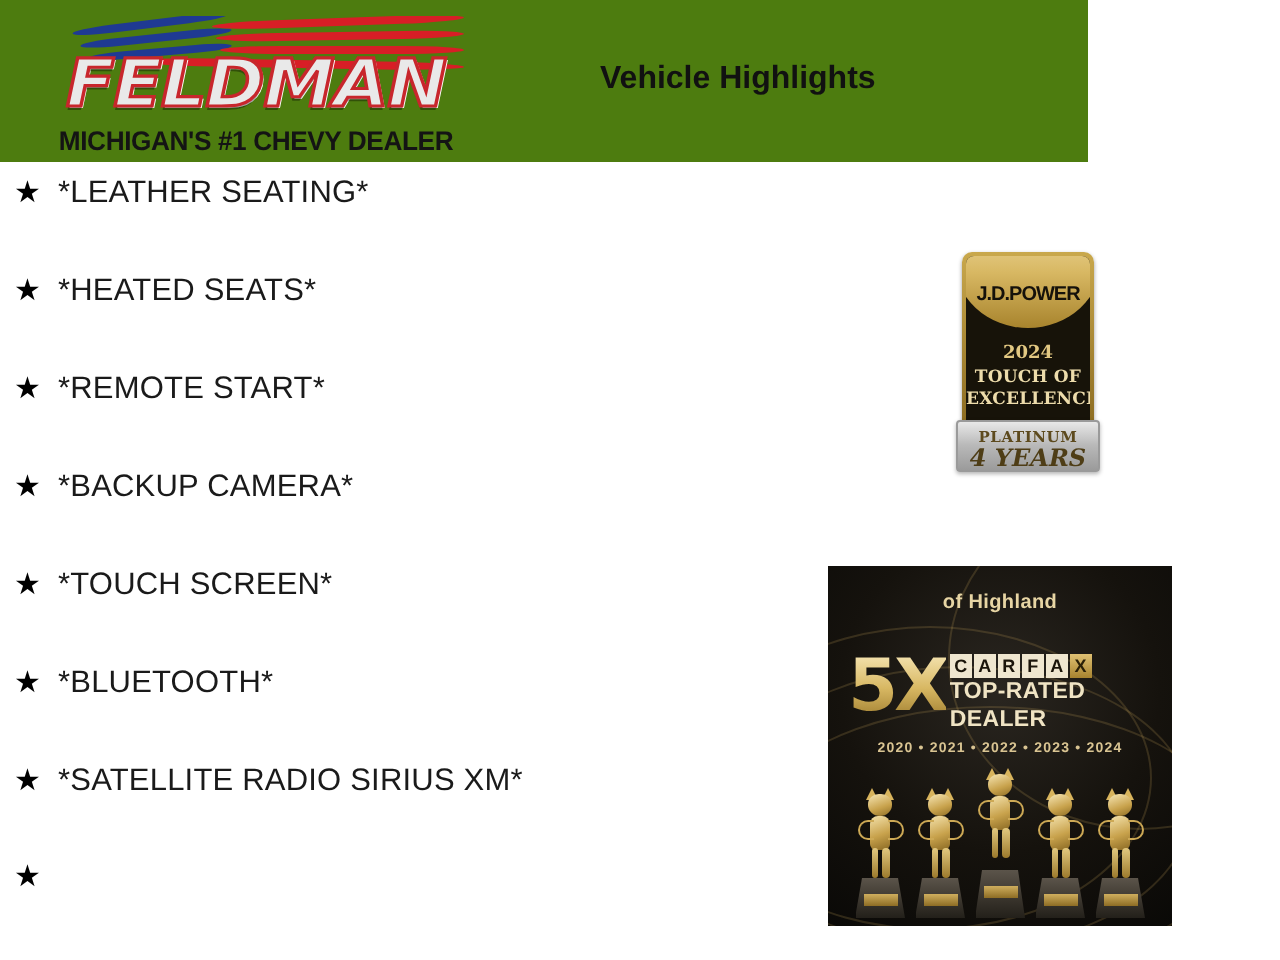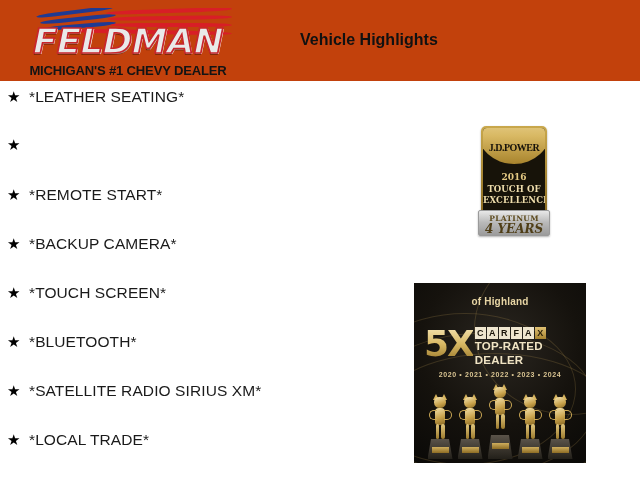--- a/index.html
+++ b/index.html
@@ -12,22 +12,22 @@
     background: #ffffff;
     font-family: "Liberation Sans", sans-serif;
     overflow: hidden;
     position: relative;
   }
 
   
   .header {
     position: absolute;
     left: 0; top: 0;
-    width: 640px; height: 81px;
-    background: #c2410c;
+    width: 544px; height: 81px;
+    background: #4d7c0f;
   }
 
   .logo-block {
     position: absolute;
     left: 14px; top: 6px;
     width: 228px; height: 72px;
   }
 
   
   .flag {
@@ -142,21 +142,21 @@
     width: 120%; height: 72%;
     background: linear-gradient(180deg,#f6e7b6 0%,#d8b863 55%,#a8842d 100%);
     border-bottom-left-radius: 90% 100%;
     border-bottom-right-radius: 90% 100%;
   }
   .jdp-logo {
     position: absolute;
     left: 0; top: 14px;
     width: 100%;
     text-align: center;
-    font-family: Liberation Serif, serif;
+    font-family: Liberation Sans, sans-serif;
     font-size: 10px;
     font-weight: 700;
     letter-spacing: -0.5px;
     color: #15110a;
     white-space: nowrap;
   }
   .jdp-year {
     position: absolute;
     left: 0; top: 44px;
     width: 100%;
@@ -393,20 +393,21 @@
 
 <div class="features">
 
   <div class="feature-row">
     <span class="bullet-star">★</span>
     <span class="feature-text">*LEATHER SEATING*</span>
   </div>
 
   <div class="feature-row">
     <span class="bullet-star">★</span>
+    <span class="feature-text">*HEATED SEATS*</span>
   </div>
 
   <div class="feature-row">
     <span class="bullet-star">★</span>
     <span class="feature-text">*REMOTE START*</span>
   </div>
 
   <div class="feature-row">
     <span class="bullet-star">★</span>
     <span class="feature-text">*BACKUP CAMERA*</span>
@@ -422,30 +423,29 @@
     <span class="feature-text">*BLUETOOTH*</span>
   </div>
 
   <div class="feature-row">
     <span class="bullet-star">★</span>
     <span class="feature-text">*SATELLITE RADIO SIRIUS XM*</span>
   </div>
 
   <div class="feature-row">
     <span class="bullet-star">★</span>
-    <span class="feature-text">*LOCAL TRADE*</span>
   </div>
 </div>
 
 <div class="jdp-badge">
   <div class="jdp-plate">
     <div class="jdp-inner">
       <div class="jdp-gold-arc"></div>
       <div class="jdp-logo">J.D.POWER</div>
-      <div class="jdp-year">2016</div>
+      <div class="jdp-year">2024</div>
       <div class="jdp-award">
         <div>TOUCH OF</div>
         <div>EXCELLENCE</div>
       </div>
     </div>
   </div>
   <div class="jdp-ribbon">
     <div class="jdp-plat">PLATINUM</div>
     <div class="jdp-years">4 YEARS</div>
   </div>

